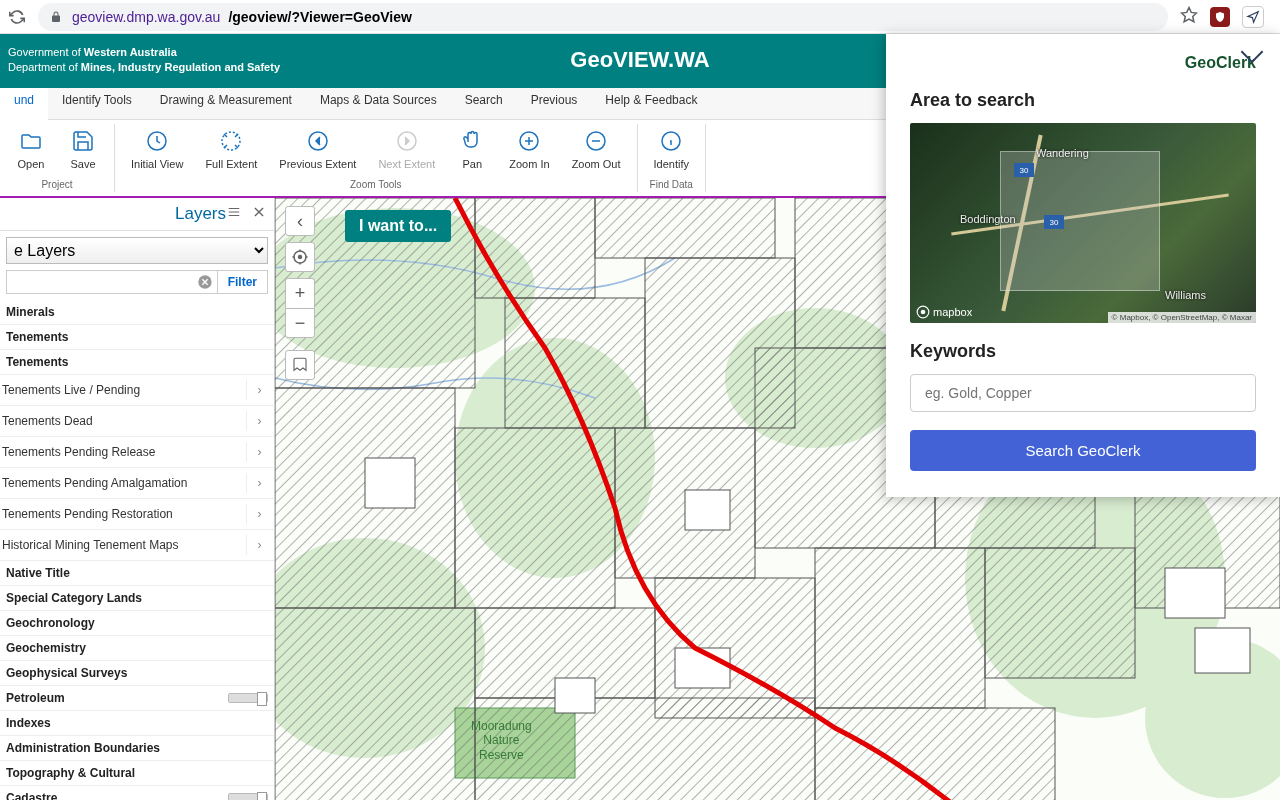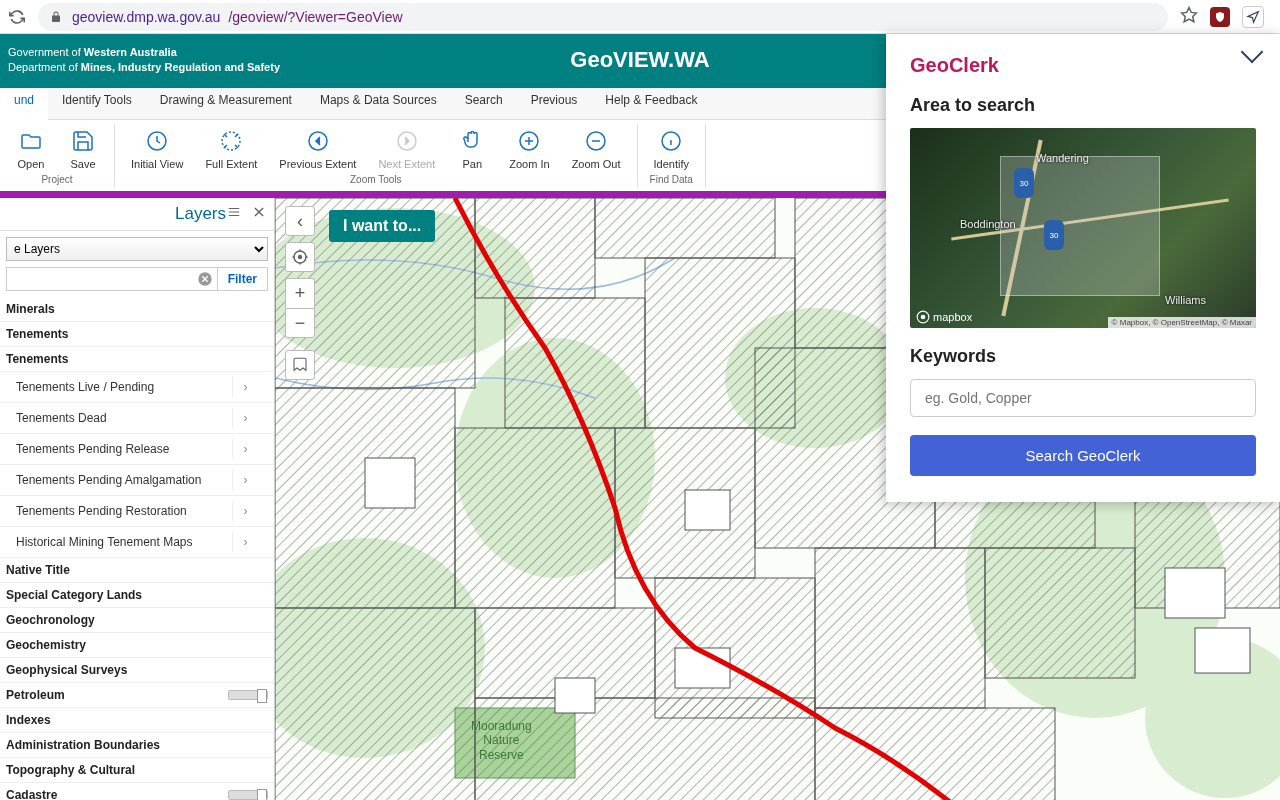--- a/index.html
+++ b/index.html
@@ -4,91 +4,91 @@
 <style>
 * { margin: 0; padding: 0; box-sizing: border-box; font-family: Arial, Helvetica, sans-serif; }
 body { width: 1280px; height: 800px; overflow: hidden; background: #fff; position: relative; }
 
 
 .browser-bar { height: 34px; background: #fff; border-bottom: 1px solid #ddd; display: flex; align-items: center; padding: 0 8px; gap: 12px; }
 .reload-btn { width: 18px; height: 18px; display: flex; align-items: center; justify-content: center; color: #5f6368; }
 .url-bar { flex: 1; height: 28px; background: #f1f3f4; border-radius: 14px; display: flex; align-items: center; padding: 0 12px; font-size: 14px; color: #202124; gap: 8px; }
 .lock-icon { width: 14px; height: 14px; color: #5f6368; }
 .url-text { color: #4c1d95; }
-.url-path { color: #701a75; }
+.url-path { color: #000000; font-weight: bold; }
 .browser-actions { display: flex; gap: 12px; align-items: center; padding-right: 8px; }
 .shield-badge { width: 20px; height: 20px; background: #8b1a1a; border-radius: 4px; display: flex; align-items: center; justify-content: center; }
 .ext-badge { width: 22px; height: 22px; border: 1px solid #ccc; border-radius: 4px; display: flex; align-items: center; justify-content: center; background: #fff; }
 
 
 .gov-header { background: #008080; color: #fff; padding: 6px 8px 8px; display: flex; align-items: center; position: relative; height: 54px; }
 .gov-text { font-size: 11px; line-height: 1.35; }
 .gov-text strong { font-weight: bold; }
 .app-title { position: absolute; left: 50%; transform: translateX(-50%); font-size: 22px; font-weight: bold; }
 
 
 .menu-bar { background: #f7f7f7; border-bottom: 1px solid #ddd; display: flex; height: 32px; font-size: 12px; }
 .menu-item { padding: 5px 14px; cursor: pointer; color: #333; }
 .menu-item.active { background: #fff; color: #0066cc; border-bottom: 2px solid #fff; margin-bottom: -1px; }
 
 
-.ribbon { background: #fff; border-bottom: 7px solid #a21caf; display: flex; height: 78px; padding: 4px 0; }
+.ribbon { background: #fff; border-bottom: 2px solid #a21caf; display: flex; height: 78px; padding: 4px 0; }
 .ribbon-group { display: flex; flex-direction: column; align-items: center; border-right: 1px solid #ddd; padding: 0 6px; }
 .ribbon-buttons { display: flex; gap: 2px; }
 .ribbon-btn { display: flex; flex-direction: column; align-items: center; padding: 4px 10px; cursor: pointer; font-size: 11px; color: #333; min-width: 50px; }
 .ribbon-btn.disabled { color: #aaa; }
 .ribbon-icon { width: 26px; height: 26px; margin-bottom: 4px; display: flex; align-items: center; justify-content: center; color: #1e73be; }
 .ribbon-btn.disabled .ribbon-icon { color: #ccc; }
 .ribbon-group-label { font-size: 10px; color: #666; margin-top: auto; padding-bottom: 2px; }
 
 
 .main { display: flex; height: calc(800px - 34px - 54px - 26px - 78px); }
 
 
 .layers-panel { width: 275px; background: #fff; border-right: 1px solid #ccc; display: flex; flex-direction: column; overflow: hidden; }
 .layers-header { display: flex; align-items: center; padding: 6px 8px; border-bottom: 1px solid #ddd; }
 .layers-title { flex: 1; font-size: 17px; color: #0369a1; text-align: right; }
 .layers-icons { display: flex; gap: 10px; color: #666; }
 .layers-icons span { cursor: pointer; }
 .layers-select { margin: 6px; }
-.layers-select select { width: 100%; padding: 3px; font-size: 12px; border: 1px solid #bbb; background: linear-gradient(#fff, #eee); }
+.layers-select select { width: 100%; padding: 3px; font-size: 16px; border: 1px solid #bbb; background: linear-gradient(#fff, #eee); }
 .filter-row { display: flex; margin: 0 6px 6px; border: 1px solid #ccc; }
 .filter-input { flex: 1; padding: 4px; border: none; outline: none; font-size: 12px; }
 .clear-btn { width: 24px; display: flex; align-items: center; justify-content: center; color: #888; cursor: pointer; }
 .filter-btn { padding: 4px 10px; border-left: 1px solid #ccc; color: #0066cc; font-size: 12px; font-weight: bold; cursor: pointer; display: flex; align-items: center; }
 .layer-list { flex: 1; overflow-y: auto; font-size: 12px; }
 .layer-cat { padding: 5px 6px; font-weight: bold; color: #222; border-bottom: 1px solid #eee; cursor: pointer; display: flex; align-items: center; justify-content: space-between; }
-.layer-sub { padding: 5px 16px; color: #333; border-bottom: 1px solid #eee; cursor: pointer; display: flex; align-items: center; justify-content: space-between; }
+.layer-sub { padding: 5px 2px; color: #333; border-bottom: 1px solid #eee; cursor: pointer; display: flex; align-items: center; justify-content: space-between; }
 .expand-btn { width: 26px; text-align: center; color: #888; border-left: 1px solid #eee; padding: 3px 0; }
 .slider-stub { width: 40px; height: 10px; background: #ddd; border: 1px solid #bbb; border-radius: 2px; position: relative; }
 .slider-stub::after { content: ''; position: absolute; right: 0; top: -2px; width: 8px; height: 12px; background: #fff; border: 1px solid #999; }
 
 
 .map-area { flex: 1; position: relative; background: #f8faf6; overflow: hidden; }
 .map-svg { width: 100%; height: 100%; }
-.want-to { position: absolute; top: 12px; left: 54px; background: #008080; color: #fff; padding: 7px 14px; border-radius: 3px; font-size: 16px; font-weight: bold; cursor: pointer; }
+.want-to { position: absolute; top: 12px; left: 70px; background: #008080; color: #fff; padding: 7px 14px; border-radius: 3px; font-size: 16px; font-weight: bold; cursor: pointer; }
 .map-controls { position: absolute; top: 8px; left: 10px; display: flex; flex-direction: column; gap: 6px; }
 .map-ctrl { width: 30px; height: 30px; background: #fff; border: 1px solid #bbb; border-radius: 3px; display: flex; align-items: center; justify-content: center; cursor: pointer; color: #555; font-size: 18px; }
 .zoom-group { display: flex; flex-direction: column; }
 .zoom-group .map-ctrl { border-radius: 0; }
 .zoom-group .map-ctrl:first-child { border-radius: 3px 3px 0 0; border-bottom: none; }
 .zoom-group .map-ctrl:last-child { border-radius: 0 0 3px 3px; }
 .map-label-txt { position: absolute; font-size: 11px; color: #666; }
 .reserve-label { position: absolute; color: #3a7a3a; font-size: 12px; text-align: center; line-height: 1.2; }
 
 
 .geoclerk { position: absolute; top: 34px; right: 0; width: 394px; background: #fff; box-shadow: -2px 2px 12px rgba(0,0,0,0.25); padding: 20px 24px 26px; z-index: 100; }
-.geoclerk-logo { font-size: 20px; font-weight: bold; color: #be185d; margin-bottom: 18px; position: relative; }
+.geoclerk-logo { text-align: right; font-size: 16px; font-weight: bold; color: #14532d; margin-bottom: 18px; position: relative; }
 .geoclerk-logo::after { content: ''; position: absolute; right: -4px; top: -10px; width: 14px; height: 14px; border-left: 2px solid #2a3f5f; border-bottom: 2px solid #2a3f5f; transform: rotate(-45deg); }
 .gc-section-title { font-size: 18px; font-weight: bold; color: #222; margin-bottom: 12px; }
 .gc-map { width: 100%; height: 200px; background: linear-gradient(135deg, #1a2f1a 0%, #2d4a2d 30%, #3a5a3a 50%, #4a6a3a 70%, #2a3a2a 100%); position: relative; border-radius: 2px; margin-bottom: 18px; overflow: hidden; }
 .gc-map-overlay { position: absolute; top: 28px; left: 90px; width: 160px; height: 140px; background: rgba(200,200,200,0.3); border: 1px solid rgba(255,255,255,0.4); }
 .gc-place { position: absolute; color: #eee; font-size: 11px; text-shadow: 0 0 3px #000; }
 .gc-road { position: absolute; background: #d4c896; }
-.gc-shield { position: absolute; width: 20px; height: 30px; background: #2a5faa; color: #fff; font-size: 8px; display: flex; align-items: center; justify-content: center; border-radius: 6px; }
+.gc-shield { position: absolute; width: 20px; height: 14px; background: #2a5faa; color: #fff; font-size: 8px; display: flex; align-items: center; justify-content: center; border-radius: 0; }
 .gc-mapbox-badge { position: absolute; bottom: 4px; left: 6px; color: #fff; font-size: 11px; display: flex; align-items: center; gap: 3px; }
 .gc-attrib { position: absolute; bottom: 0; right: 0; background: rgba(255,255,255,0.8); font-size: 8px; padding: 1px 4px; color: #444; }
 .gc-input { width: 100%; padding: 10px 14px; border: 1px solid #ccc; border-radius: 4px; font-size: 14px; margin-bottom: 18px; }
 .gc-search-btn { width: 100%; padding: 12px; background: #4262d6; color: #fff; border: none; border-radius: 4px; font-size: 15px; cursor: pointer; }
 
 
 </style>
 </head>
 <body>
 

